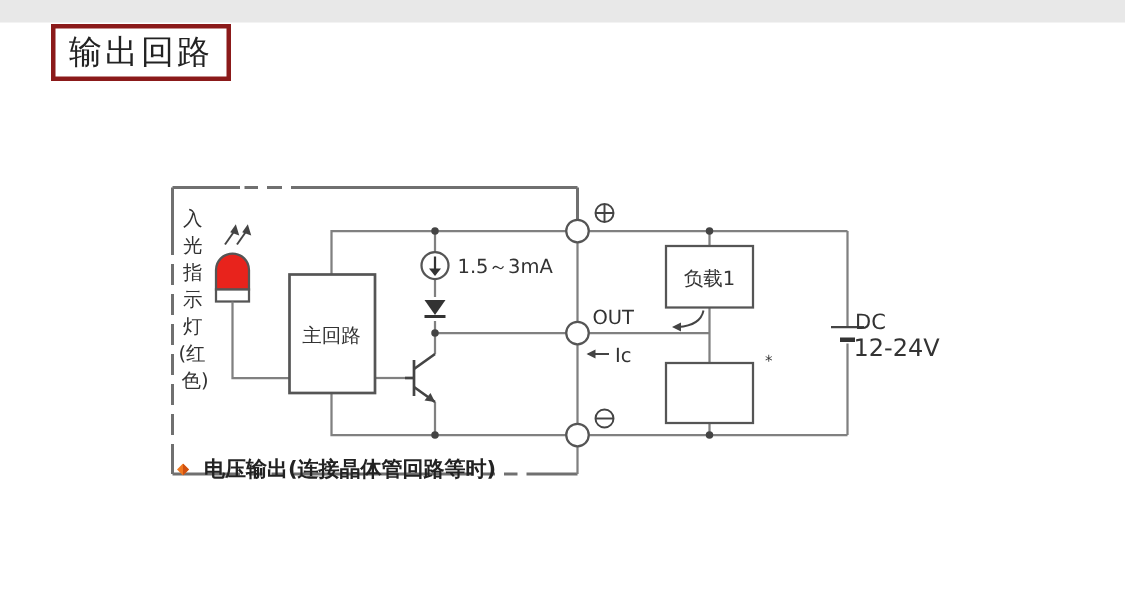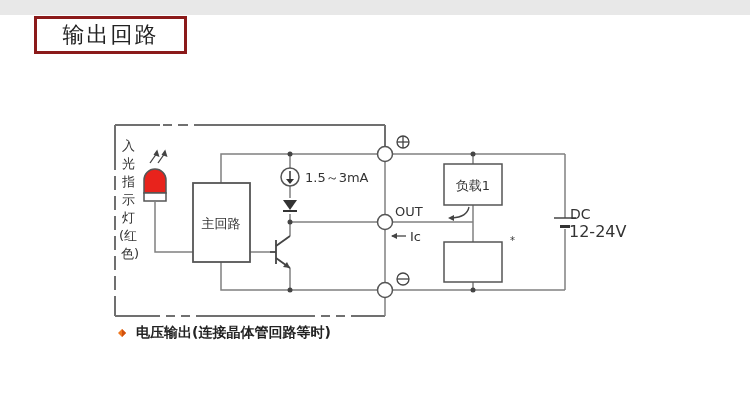--- a/index.html
+++ b/index.html
@@ -1,25 +1,25 @@
 <!DOCTYPE html>
 <html><head>
 <meta charset="utf-8">
 <style>
   html, body { margin: 0; padding: 0; }
   body { width: 750px; height: 400px; background: #ffffff; position: relative; overflow: hidden;
          font-family: "DejaVu Sans", sans-serif; }
   .topbar { position: absolute; left: 0; top: 0; width: 750px; height: 15px; background: #e8e8e8; }
-  .title-box { position: absolute; left: 34px; top: 16px; width: 153px; height: 38px;
+  .title-box { position: absolute; left: 34px; top: 16px; width: 120px; height: 38px;
                border: 3px solid #8b1a1a; box-sizing: border-box; display: flex;
                align-items: center; justify-content: center; }
   .title-text { font-size: 22px; color: #222; letter-spacing: 2px; }
   svg { position: absolute; left: 0; top: 0; }
   .lbl { font-family: "DejaVu Sans", sans-serif; fill: #333; }
-  .footnote { position: absolute; left: 118px; top: 324px; display: flex; align-items: center; }
+  .footnote { position: absolute; left: 118px; top: 304px; display: flex; align-items: center; }
   .fn-bullet { width: 8px; height: 8px; margin-right: 10px; }
   .fn-text { font-size: 14px; color: #222; font-weight: bold; }
 </style>
 </head>
 <body>
 
 <div class="topbar"></div>
 
 <div class="title-box">
   <span class="title-text">输出回路</span>

